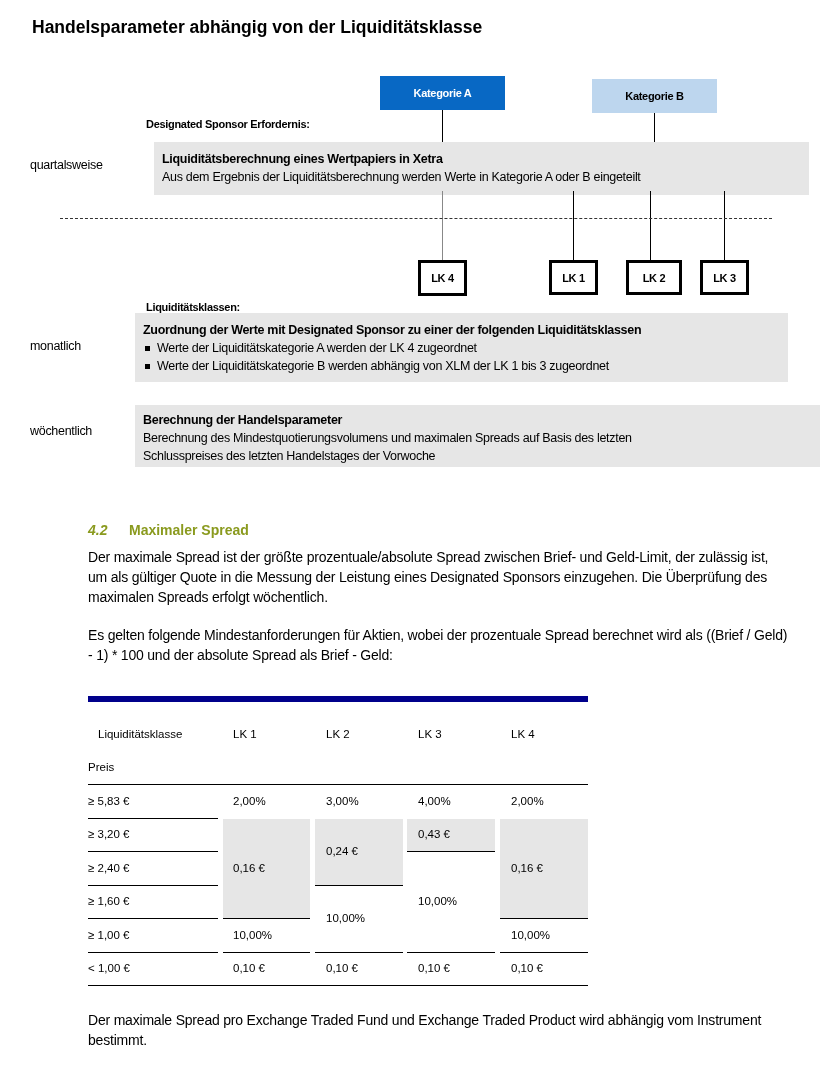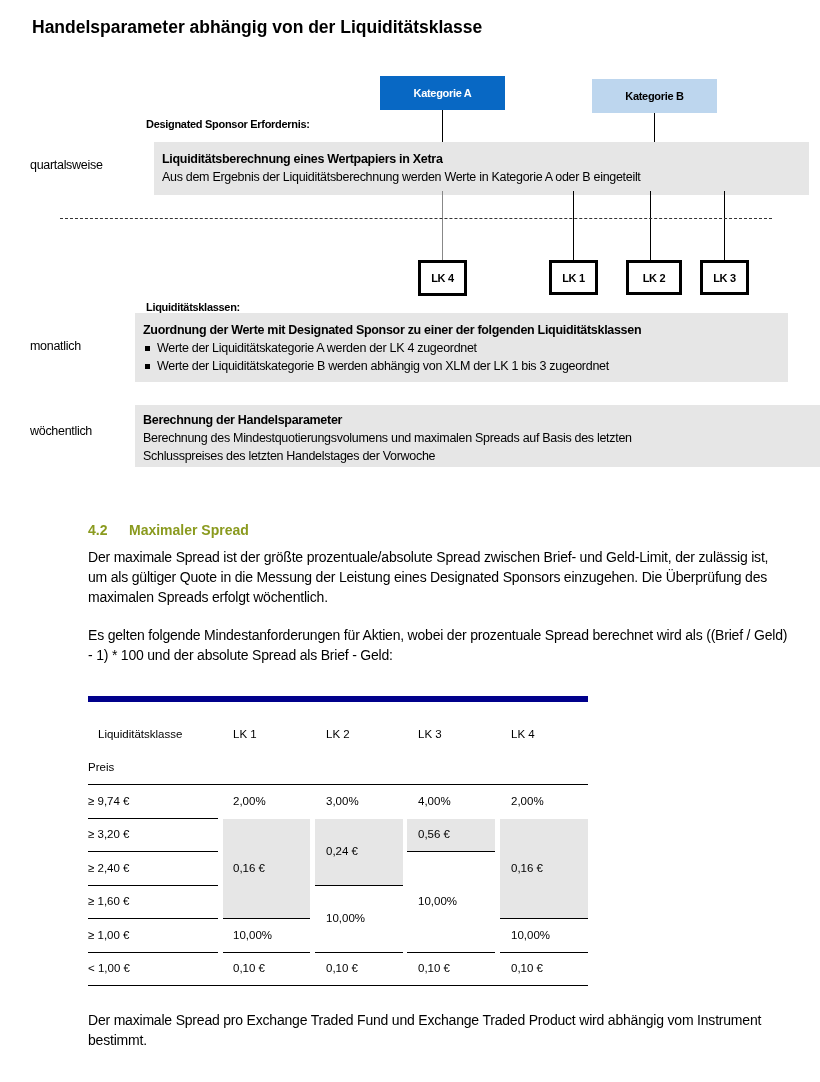--- a/index.html
+++ b/index.html
@@ -14,21 +14,21 @@
   .vline.gray{background:#888;}
   .graybox{background:#e6e6e6;font-size:12.5px;line-height:18px;letter-spacing:-0.3px;}
   .graybox .head{font-weight:bold;}
   .side{font-size:12.5px;text-align:left;white-space:nowrap;letter-spacing:-0.3px;}
   .dash{left:60px;top:218px;width:712px;height:0;border-top:1px dashed #333;}
   .lk{height:32px;border:3px solid #000;background:#fff;font-size:11px;font-weight:bold;display:flex;align-items:center;justify-content:center;box-sizing:border-box;letter-spacing:-0.3px;}
   .bullet-list{margin:0;padding:0;list-style:none;}
   .bullet-list li{position:relative;padding-left:14px;}
   .bullet-list li:before{content:"";position:absolute;left:2px;top:7px;width:5px;height:5px;background:#000;}
   .sec-head{left:88px;top:522px;font-size:14px;font-weight:bold;color:#8a9a1e;white-space:nowrap;}
-  .sec-head .num{display:inline-block;width:41px;}
+  .sec-head .num{display:inline-block;width:41px;font-style:italic;}
   .para{left:88px;width:700px;font-size:14px;line-height:20px;letter-spacing:-0.2px;}
   .tbar{left:88px;top:696px;width:500px;height:6px;background:#00008b;}
   .th{font-size:11.5px;white-space:nowrap;}
   .hl{height:1px;background:#000;}
   .cellshade{background:#e6e6e6;}
   .cell{font-size:11.5px;white-space:nowrap;}
 </style>
 </head>
 <body>
 
@@ -94,37 +94,37 @@
   <div class="abs th" style="left:511px;top:728px;">LK 4</div>
   <div class="abs th" style="left:88px;top:761px;">Preis</div>
 
   <div class="abs hl" style="left:88px;top:784px;width:500px;"></div>
 
   <div class="abs cellshade" style="left:223px;top:819px;width:87px;height:99px;"></div>
   <div class="abs cellshade" style="left:315px;top:819px;width:88px;height:66px;"></div>
   <div class="abs cellshade" style="left:407px;top:819px;width:88px;height:33px;"></div>
   <div class="abs cellshade" style="left:500px;top:819px;width:88px;height:99px;"></div>
 
-  <div class="abs cell" style="left:88px;top:795px;">≥ 9,74 €</div>
+  <div class="abs cell" style="left:88px;top:795px;">≥ 5,83 €</div>
   <div class="abs cell" style="left:88px;top:828px;">≥ 3,20 €</div>
   <div class="abs cell" style="left:88px;top:862px;">≥ 2,40 €</div>
   <div class="abs cell" style="left:88px;top:895px;">≥ 1,60 €</div>
   <div class="abs cell" style="left:88px;top:929px;">≥ 1,00 €</div>
   <div class="abs cell" style="left:88px;top:962px;">&lt; 1,00 €</div>
 
   <div class="abs cell" style="left:233px;top:795px;">2,00%</div>
   <div class="abs cell" style="left:326px;top:795px;">3,00%</div>
   <div class="abs cell" style="left:418px;top:795px;">4,00%</div>
   <div class="abs cell" style="left:511px;top:795px;">2,00%</div>
 
   <div class="abs cell" style="left:233px;top:862px;">0,16 €</div>
   <div class="abs cell" style="left:233px;top:929px;">10,00%</div>
   <div class="abs cell" style="left:326px;top:845px;">0,24 €</div>
   <div class="abs cell" style="left:326px;top:912px;">10,00%</div>
-  <div class="abs cell" style="left:418px;top:828px;">0,56 €</div>
+  <div class="abs cell" style="left:418px;top:828px;">0,43 €</div>
   <div class="abs cell" style="left:418px;top:895px;">10,00%</div>
   <div class="abs cell" style="left:511px;top:862px;">0,16 €</div>
   <div class="abs cell" style="left:511px;top:929px;">10,00%</div>
 
   <div class="abs cell" style="left:233px;top:962px;">0,10 €</div>
   <div class="abs cell" style="left:326px;top:962px;">0,10 €</div>
   <div class="abs cell" style="left:418px;top:962px;">0,10 €</div>
   <div class="abs cell" style="left:511px;top:962px;">0,10 €</div>
 
   <div class="abs hl" style="left:88px;top:818px;width:130px;"></div>

